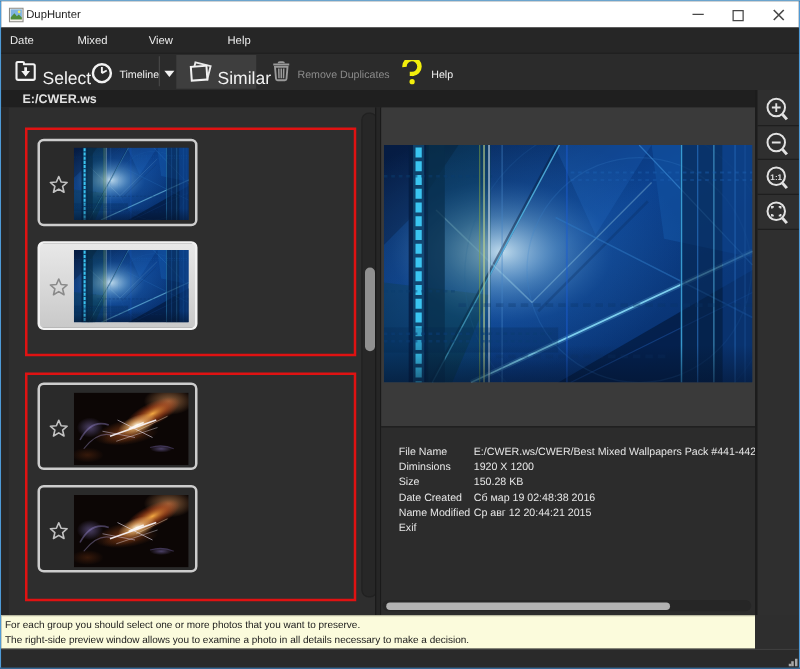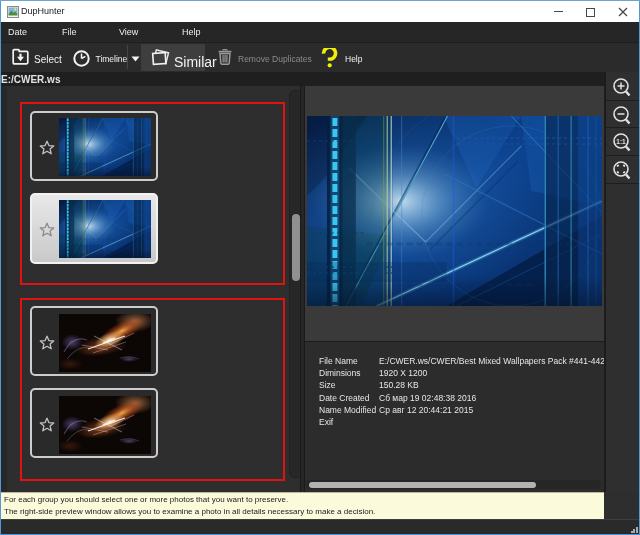--- a/index.html
+++ b/index.html
@@ -145,31 +145,31 @@
 <div class="abs" style="left:21px;top:6px;font-size:9px;color:#1b1b1b;">DupHunter</div>
 
 <div class="abs" style="left:554px;top:11px;width:9px;height:1.4px;background:#474747;"></div>
 <div class="abs" style="left:586px;top:8px;width:7px;height:7px;border:1.2px solid #474747;"></div>
 <svg class="abs" style="left:618px;top:7px;" width="10" height="10" viewBox="0 0 10 10">
   <path d="M1 1 L9 9 M9 1 L1 9" stroke="#474747" stroke-width="1.3"></path>
 </svg>
 
 <div class="abs" style="left:1px;top:22px;width:638px;height:20px;background:#262626;"></div>
 <div class="abs" style="top:26.5px;left:8px;font-size:9px;color:#ededed;">Date</div>
-<div class="abs" style="top:26.5px;left:62px;font-size:9px;color:#ededed;">File</div>
+<div class="abs" style="top:26.5px;left:62px;font-size:9px;color:#ededed;">Mixed</div>
 <div class="abs" style="top:26.5px;left:119px;font-size:9px;color:#ededed;">View</div>
 <div class="abs" style="top:26.5px;left:182px;font-size:9px;color:#ededed;">Help</div>
 
 <div class="abs" style="left:1px;top:42px;width:638px;height:30px;background:#2b2b2b;border-top:1px solid #1e1e1e;box-sizing:border-box;"></div>
 
 <svg class="abs" style="left:11px;top:48px;" width="19" height="18" viewBox="0 0 19 18">
   <path d="M2.2 4.5 L2.2 2.6 Q2.2 1.6 3.2 1.6 L7.2 1.6 Q8.2 1.6 8.2 2.6 L8.2 3.4 L15.6 3.4 Q16.8 3.4 16.8 4.6 L16.8 14.6 Q16.8 15.9 15.5 15.9 L3.5 15.9 Q2.2 15.9 2.2 14.6 Z" fill="none" stroke="#f2f2f2" stroke-width="1.7"></path>
   <path d="M8.4 5.8 L10.6 5.8 L10.6 8.8 L13 8.8 L9.5 13.2 L6 8.8 L8.4 8.8 Z" fill="#f2f2f2"></path>
 </svg>
-<div class="abs" style="top:53.5px;left:34px;font-size:10px;color:#f2f2f2;">Select</div>
+<div class="abs" style="top:53.5px;left:34px;font-size:14px;color:#f2f2f2;">Select</div>
 
 <svg class="abs" style="left:73px;top:50px;" width="17" height="17" viewBox="0 0 17 17">
   <circle cx="8.5" cy="8.5" r="7.2" fill="none" stroke="#f2f2f2" stroke-width="2"></circle>
   <path d="M8.5 8.5 L8.5 3.6 M8.5 8.5 L12.4 6.4" stroke="#f2f2f2" stroke-width="1.5" fill="none"></path>
 </svg>
 <div class="abs" style="top:53.5px;left:95.5px;font-size:8.5px;color:#f2f2f2;">Timeline</div>
 <div class="abs" style="left:127px;top:45px;width:1px;height:24px;background:#454545;"></div>
 <svg class="abs" style="left:131px;top:56px;" width="9" height="6" viewBox="0 0 9 6">
   <path d="M0.5 0.5 L8.5 0.5 L4.5 5.5 Z" fill="#f2f2f2"></path>
 </svg>
@@ -195,21 +195,21 @@
 </svg>
 <div class="abs" style="top:53.5px;left:238px;font-size:8.5px;color:#8b8b8b;text-align:center;">Remove Duplicates</div>
 
 <svg class="abs" style="left:320px;top:48px;" width="19" height="20" viewBox="0 0 19 20">
   <path d="M3.6 5.6 A6 6 0 1 1 9.6 11.2 L9.6 12.8" fill="none" stroke="#f2ee0c" stroke-width="3.6"></path>
   <circle cx="9.7" cy="17.3" r="2.1" fill="#f2ee0c"></circle>
 </svg>
 <div class="abs" style="top:53.5px;left:345px;font-size:8.5px;color:#f2f2f2;">Help</div>
 
 <div class="abs" style="left:1px;top:72px;width:603px;height:14px;background:#1f1f1f;"></div>
-<div class="abs" style="left:1px;top:74px;font-size:10px;font-weight:bold;color:#e2e2e2;">E:/CWER.ws</div>
+<div class="abs" style="left:1px;top:74px;font-size:10px;font-weight:bold;color:#e2e2e2;padding-left:17px;">E:/CWER.ws</div>
 
 <div class="abs" style="left:1px;top:86px;width:299px;height:406px;background:#2e2e2e;"></div>
 <div class="abs" style="left:1px;top:86px;width:6px;height:406px;background:#272727;"></div>
 
 <div class="abs" style="left:20px;top:102px;width:265px;height:183px;border:2px solid #e01212;box-sizing:border-box;"></div>
 
 <div class="abs" style="left:29.5px;top:110.5px;width:128px;height:70px;background:#2a2a2a;border:2px solid #cdcdcd;border-radius:5px;box-sizing:border-box;"></div>
 <svg class="abs" style="left:39px;top:140px;" width="16" height="15">
     <use href="#star" style="stroke:#c2c2c2"></use>
   </svg>

